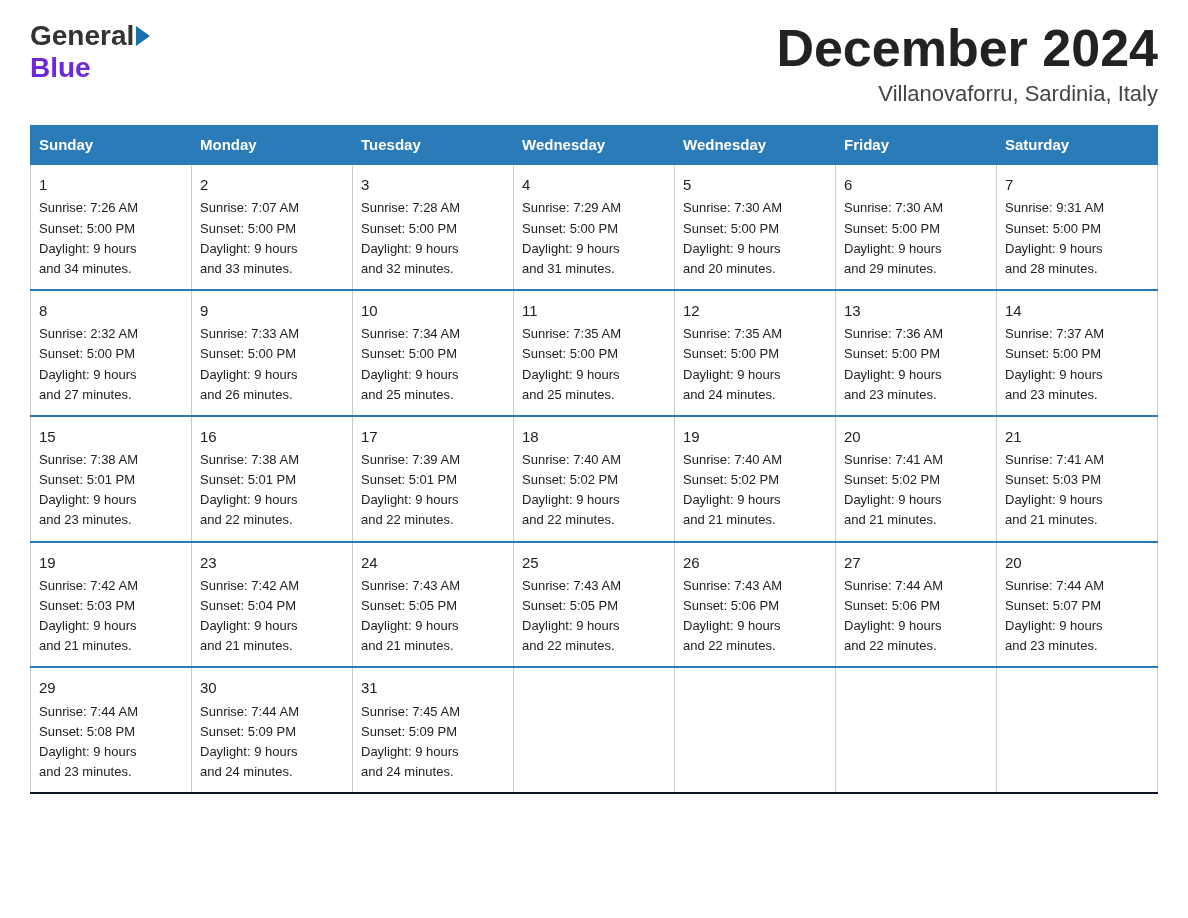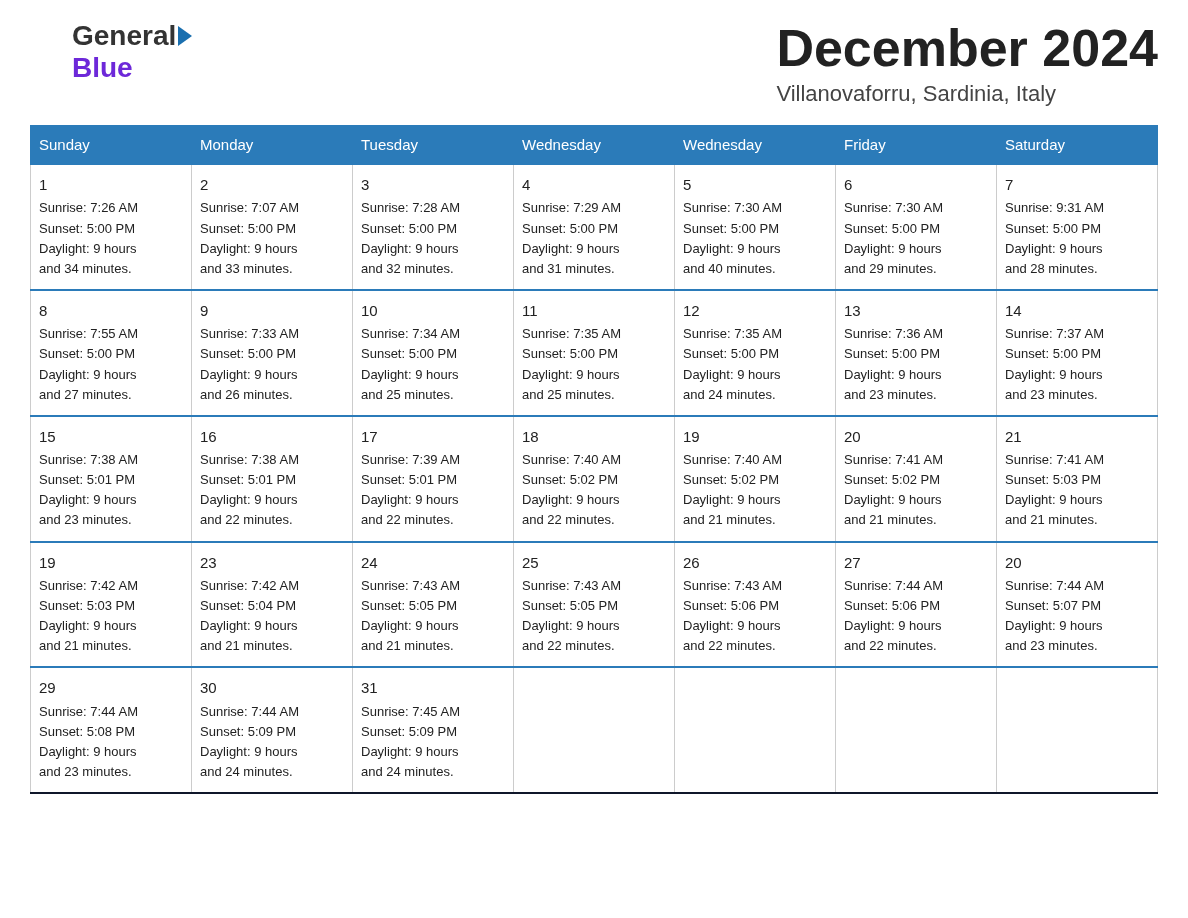--- a/index.html
+++ b/index.html
@@ -8,21 +8,20 @@
       background: #fff;
       width: 1188px;
       min-height: 918px;
       padding: 20px 30px;
     }
     .header {
       display: flex;
       justify-content: space-between;
       align-items: flex-start;
       margin-bottom: 18px;
-      margin-left: 42px;
     }
     .logo {
       display: flex;
       flex-direction: column;
       align-items: flex-start;
     }
     .logo-text {
       display: flex;
       align-items: center;
       font-size: 28px;
@@ -38,21 +37,21 @@
       border-bottom: 10px solid transparent;
       margin: 0 2px;
       display: inline-block;
     }
     .logo-blue {
       color: #6d28d9;
       font-size: 28px;
       font-weight: bold;
     }
     .title-block {
-      text-align: left;
+      text-align: right;
     }
     .title-block h1 {
       font-size: 52px;
       font-weight: bold;
       color: #222;
       line-height: 1.1;
     }
     .title-block h2 {
       font-size: 22px;
       font-weight: normal;
@@ -63,21 +62,21 @@
       width: 100%;
       border-collapse: collapse;
       font-size: 13.5px;
     }
     thead tr th {
       background-color: #2b7bb9;
       color: #fff;
       padding: 10px 8px;
       text-align: left;
       font-size: 15px;
-      font-weight: normal;
+      font-weight: bold;
       border: 1px solid #2b7bb9;
     }
     tbody tr td {
       vertical-align: top;
       padding: 8px 8px 10px 8px;
       border: 1px solid #ccc;
       border-bottom: none;
       border-top: none;
       color: #222;
       line-height: 1.55;
@@ -167,41 +166,41 @@
           <span class="day-detail">Sunrise: 7:29 AM</span>
           <span class="day-detail">Sunset: 5:00 PM</span>
           <span class="day-detail">Daylight: 9 hours</span>
           <span class="day-detail">and 31 minutes.</span>
         </td>
         <td>
           <span class="day-num">5</span>
           <span class="day-detail">Sunrise: 7:30 AM</span>
           <span class="day-detail">Sunset: 5:00 PM</span>
           <span class="day-detail">Daylight: 9 hours</span>
-          <span class="day-detail">and 40 minutes.</span>
+          <span class="day-detail">and 20 minutes.</span>
         </td>
         <td>
           <span class="day-num">6</span>
           <span class="day-detail">Sunrise: 7:30 AM</span>
           <span class="day-detail">Sunset: 5:00 PM</span>
           <span class="day-detail">Daylight: 9 hours</span>
           <span class="day-detail">and 29 minutes.</span>
         </td>
         <td>
           <span class="day-num">7</span>
           <span class="day-detail">Sunrise: 9:31 AM</span>
           <span class="day-detail">Sunset: 5:00 PM</span>
           <span class="day-detail">Daylight: 9 hours</span>
           <span class="day-detail">and 28 minutes.</span>
         </td>
       </tr>
       <tr>
         <td>
           <span class="day-num">8</span>
-          <span class="day-detail">Sunrise: 7:55 AM</span>
+          <span class="day-detail">Sunrise: 2:32 AM</span>
           <span class="day-detail">Sunset: 5:00 PM</span>
           <span class="day-detail">Daylight: 9 hours</span>
           <span class="day-detail">and 27 minutes.</span>
         </td>
         <td>
           <span class="day-num">9</span>
           <span class="day-detail">Sunrise: 7:33 AM</span>
           <span class="day-detail">Sunset: 5:00 PM</span>
           <span class="day-detail">Daylight: 9 hours</span>
           <span class="day-detail">and 26 minutes.</span>

